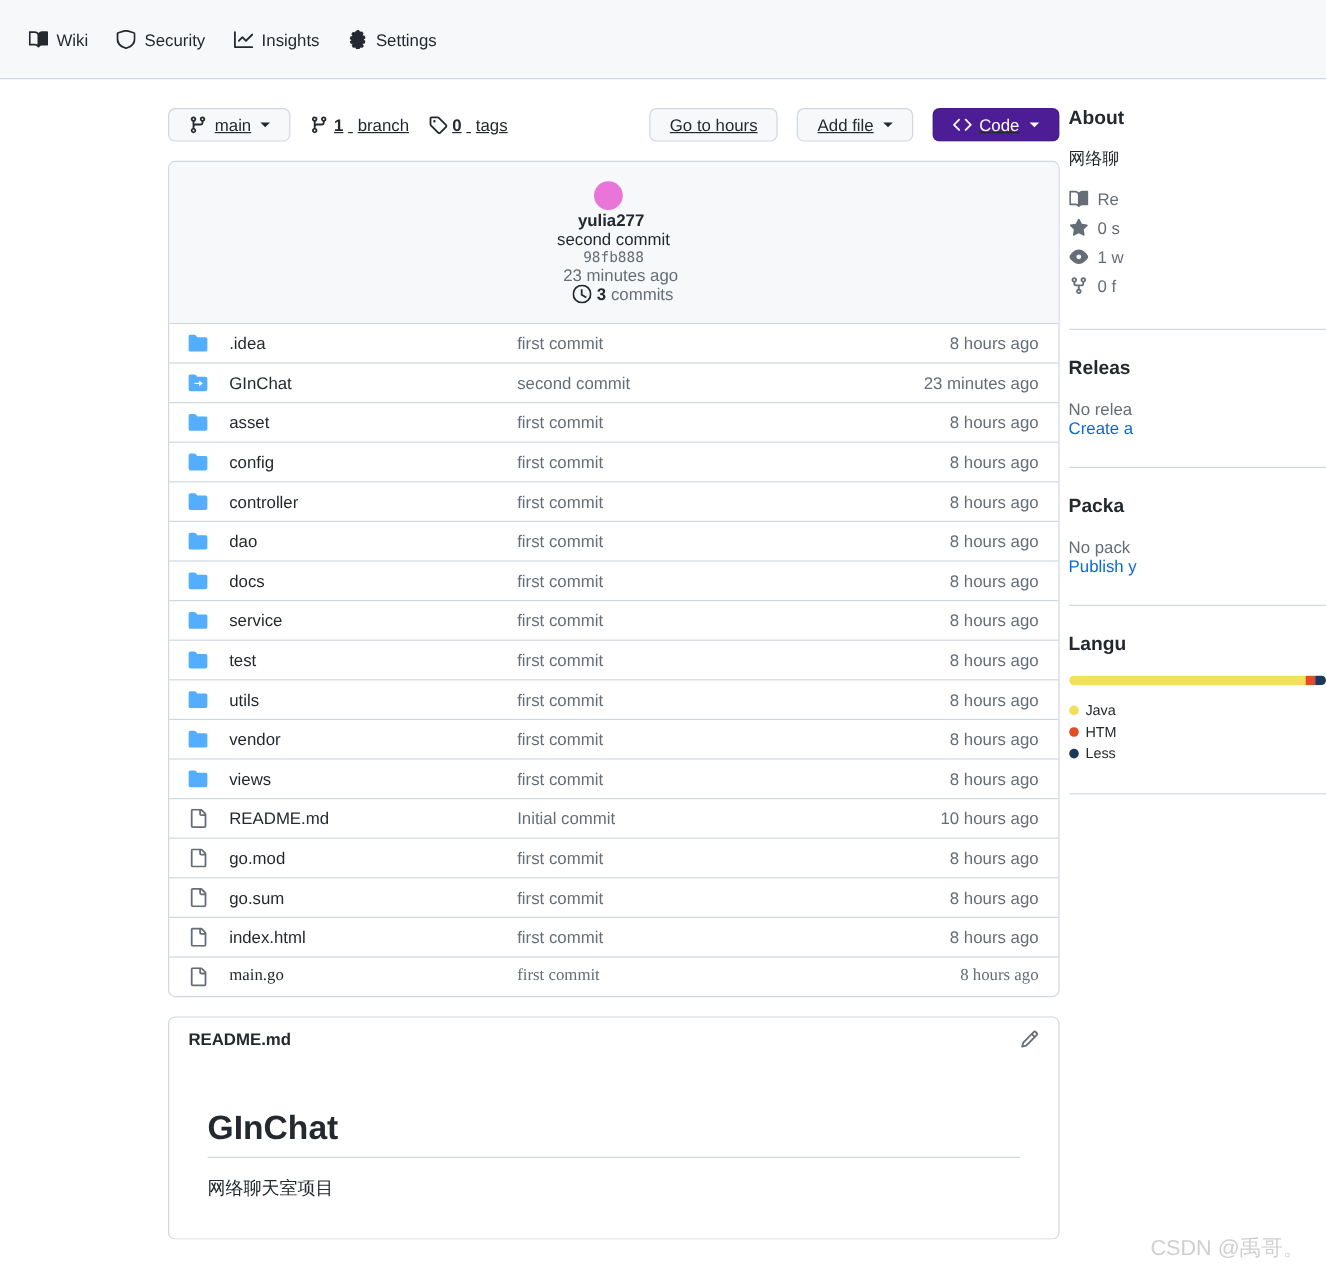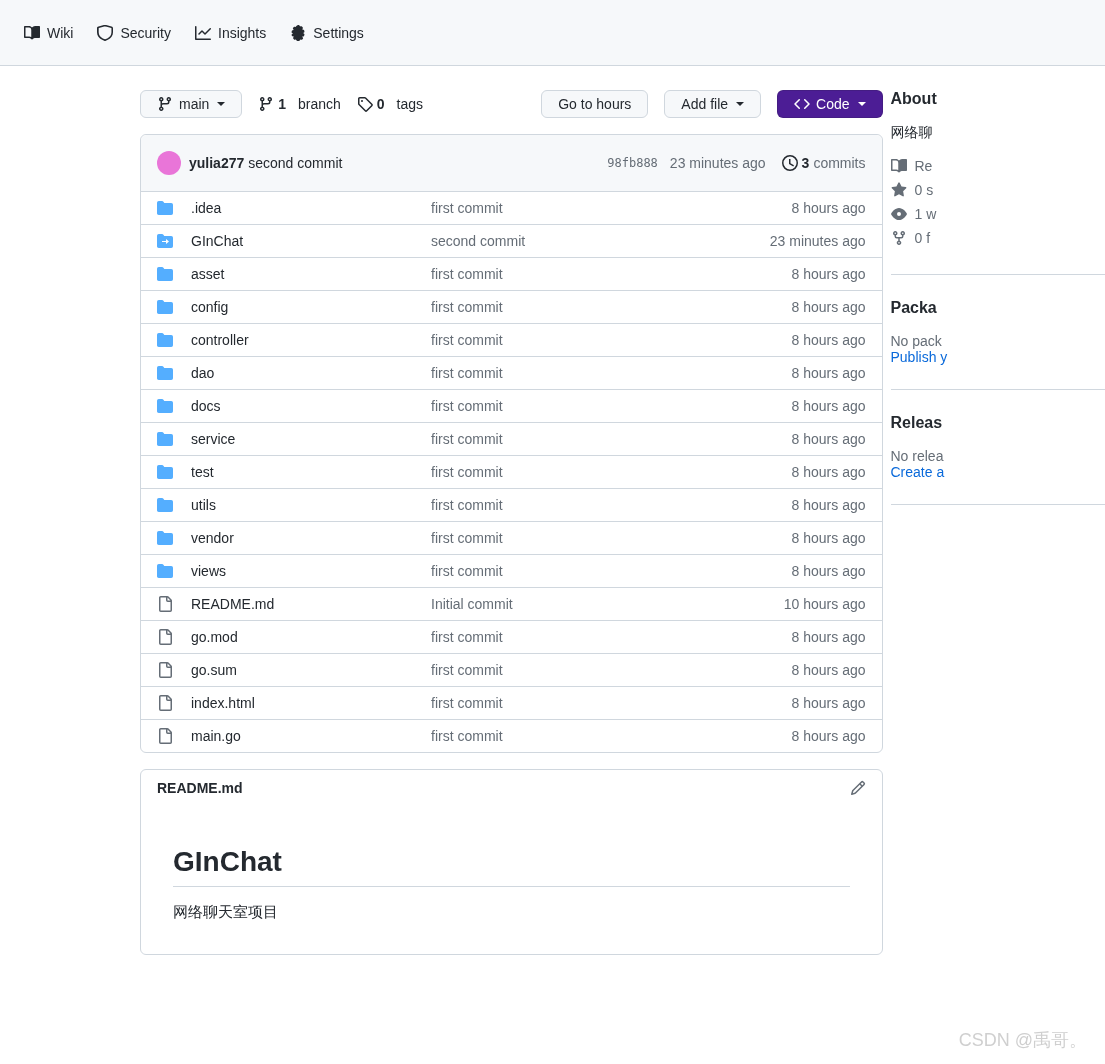--- a/index.html
+++ b/index.html
@@ -3,35 +3,35 @@
 <meta charset="utf-8">
 <style>
 * { box-sizing: border-box; margin:0; padding:0; }
 body { font-family: -apple-system, BlinkMacSystemFont, "Segoe UI", Helvetica, Arial, sans-serif; font-size:14px; color:#24292f; background:#fff; }
 a { color:#0969da; text-decoration:none; }
 .nav { background:#f6f8fa; border-bottom:1px solid #d0d7de; padding:0 16px; display:flex; gap:8px; height:66px; align-items:center;}
 .nav-item { display:flex; align-items:center; gap:7px; color:#24292f; padding:8px 8px; cursor:pointer; font-size:14px;}
 .layout { display:flex; padding-top:24px;}
 .main-col { margin-left:140px; width:900px;}
 .side-col { margin-left:8px; width:260px; font-size:14px;}
-.file-nav { display:flex; align-items:center; gap:16px; margin-bottom:16px;}
+.file-nav { display:flex; align-items:center; gap:16px; margin-bottom:16px;text-decoration:underline;}
 .btn { border:1px solid #d0d7de; background:#f6f8fa; border-radius:6px; padding:5px 16px; font-size:14px; font-weight:500; cursor:pointer; display:inline-flex; align-items:center; gap:6px; color:#24292f;}
 .btn.primary { background:#4c1d95; border-color:rgba(27,31,36,.15); color:#fff;}
 .branch-btn { font-weight:500;}
 .flex-spacer { flex:1;}
 .meta-link { display:inline-flex; align-items:center; gap:4px; color:#24292f; cursor:pointer;}
 .meta-link strong { font-weight:600;}
 .Box { border:1px solid #d0d7de; border-radius:6px;}
-.Box-header { background:#f6f8fa; border-bottom:1px solid #d0d7de; padding:16px; display:flex; align-items:center; border-radius:6px 6px 0 0;}
+.Box-header { background:#f6f8fa; border-bottom:1px solid #d0d7de; padding:16px; display:flex; align-items:center; border-radius:6px 6px 0 0;flex-direction:column;}
 .avatar { width:24px; height:24px; border-radius:50%; background:#e975d8; margin-right:8px; flex-shrink:0; display:inline-block;}
 .commit-msg-header { font-weight:600; margin-right:4px;}
 .muted { color:#656d76;}
 .mono { font-family: ui-monospace, SFMono-Regular, "SF Mono", Menlo, Consolas, monospace; font-size:12px; color:#656d76;}
 .file-row { display:flex; align-items:center; padding:8px 16px; border-bottom:1px solid #d0d7de;}
-.file-row:last-child { border-bottom:none;}
+.file-row:last-child { border-bottom:none;font-family:Liberation Serif, serif;}
 .cell-icon { width:20px; margin-right:14px; color:#54aeff; display:flex; align-items:center;}
 .cell-icon.file { color:#656d76;}
 .cell-name { width:240px; color:#24292f; cursor:pointer;}
 .cell-msg { flex:1; color:#656d76; cursor:pointer;}
 .cell-age { color:#656d76; text-align:right; width:140px;}
 .readme-box { margin-top:16px;}
 .readme-header { display:flex; align-items:center; padding:10px 16px; border-bottom:0;}
 .readme-header a { color:#24292f; font-weight:600;}
 .readme-body { padding:16px 32px 32px;}
 .readme-body h1 { font-size:2em; font-weight:600; padding-bottom:.3em; border-bottom:1px solid #d0d7de; margin-bottom:16px; margin-top:24px;}
@@ -351,25 +351,47 @@
           </li>
           <li>
             <svg class="octicon" width="16" height="16" viewBox="0 0 16 16">
               <path fill="currentColor" d="M5 5.372v.878c0 .414.336.75.75.75h4.5a.75.75 0 0 0 .75-.75v-.878a2.25 2.25 0 1 1 1.5 0v.878a2.25 2.25 0 0 1-2.25 2.25h-1.5v2.128a2.251 2.251 0 1 1-1.5 0V8.5h-1.5A2.25 2.25 0 0 1 3.5 6.25v-.878a2.25 2.25 0 1 1 1.5 0zM5 3.25a.75.75 0 1 0-1.5 0 .75.75 0 0 0 1.5 0zm6.75.75a.75.75 0 1 0 0-1.5.75.75 0 0 0 0 1.5zm-3 8.75a.75.75 0 1 0-1.5 0 .75.75 0 0 0 1.5 0z"></path>
             </svg>
             <span>0 f</span>
           </li>
         </ul>
     </div>
     <div class="section">
+      <h2>Releas</h2>
+      <p class="muted">No relea</p>
+      <a>Create a</a>
+    </div>
+    <div class="section">
       <h2>Packa</h2>
       <p class="muted">No pack</p>
       <a>Publish y</a>
     </div>
     <div class="section">
-      <h2>Releas</h2>
-      <p class="muted">No relea</p>
-      <a>Create a</a>
+      <h2>Langu</h2>
+      <div class="lang-bar" id="lang-bar">
+          <span style="background: rgb(241, 224, 90); width: 92%;"></span>
+          <span style="background: rgb(227, 76, 38); width: 4%;"></span>
+          <span style="background: rgb(29, 54, 93); width: 4%;"></span>
+        </div>
+      <ul class="lang-list" id="lang-list">
+          <li>
+            <span class="dot" style="background:#f1e05a"></span>
+            <span>Java</span>
+          </li>
+          <li>
+            <span class="dot" style="background:#e34c26"></span>
+            <span>HTM</span>
+          </li>
+          <li>
+            <span class="dot" style="background:#1d365d"></span>
+            <span>Less</span>
+          </li>
+        </ul>
     </div>
   </aside>
 </div>
 
 <div class="watermark">CSDN @禹哥。</div>
 
 </body></html>

